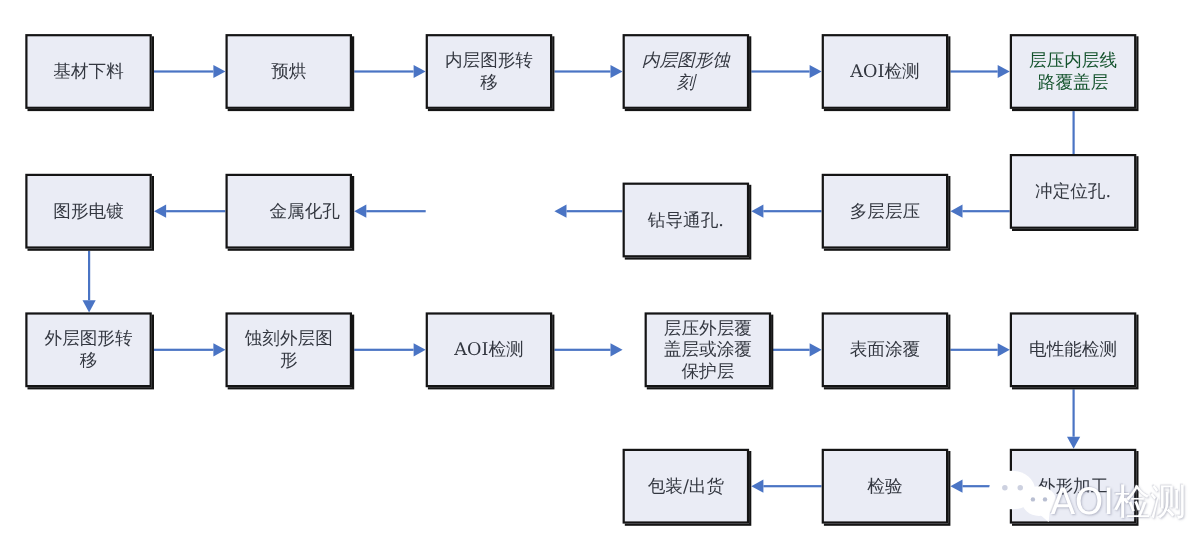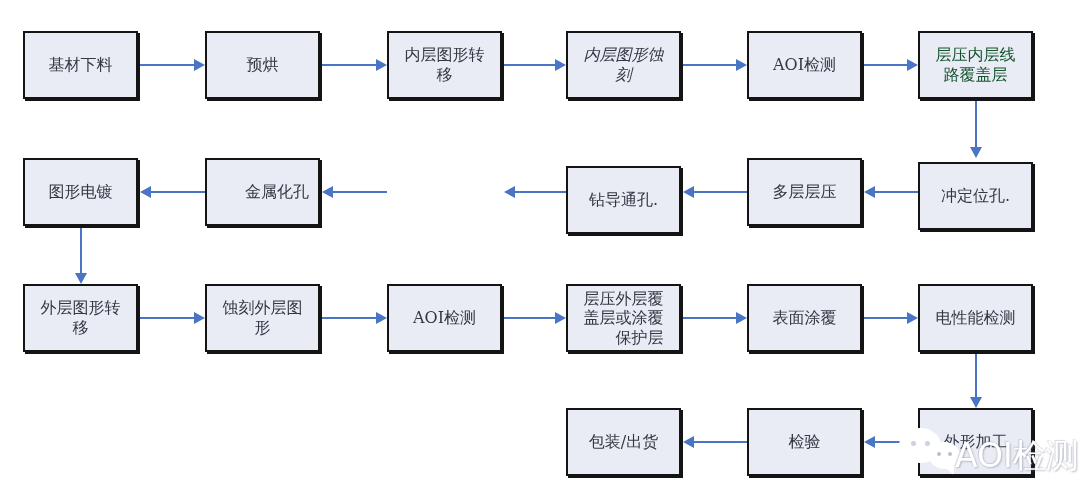--- a/index.html
+++ b/index.html
@@ -99,27 +99,27 @@
 移</span></div>
     <div class="node" style="left: 566px; top: 31px; font-style: italic;"><span class="node-label">内层图形蚀
 刻</span></div>
     <div class="node" style="left: 747px; top: 31px;"><span class="node-label">AOI检测</span></div>
     <div class="node red" style="left: 918px; top: 31px;"><span class="node-label">层压内层线
 路覆盖层</span></div>
     <div class="node" style="left: 23px; top: 158px;"><span class="node-label">图形电镀</span></div>
     <div class="node" style="left: 205px; top: 158px; padding-left: 29px;"><span class="node-label">金属化孔</span></div>
     <div class="node" style="left: 566px; top: 142px; margin-top: 24px;"><span class="node-label">钻导通孔.</span></div>
     <div class="node" style="left: 747px; top: 158px;"><span class="node-label">多层层压</span></div>
-    <div class="node" style="left: 918px; top: 162px;"><span class="node-label">冲定位孔.</span></div>
+    <div class="node" style="left: 918px; top: 140px;"><span class="node-label">冲定位孔.</span></div>
     <div class="node" style="left: 23px; top: 284px;"><span class="node-label">外层图形转
 移</span></div>
     <div class="node" style="left: 205px; top: 284px; align-items: center;"><span class="node-label">蚀刻外层图
 形</span></div>
     <div class="node" style="left: 387px; top: 284px;"><span class="node-label">AOI检测</span></div>
-    <div class="node" style="left: 566px; top: 284px; text-align: right;"><span class="node-label">层压外层覆
+    <div class="node" style="left: 586px; top: 284px;"><span class="node-label">层压外层覆
 盖层或涂覆
 保护层</span></div>
     <div class="node" style="left: 747px; top: 284px;"><span class="node-label">表面涂覆</span></div>
     <div class="node" style="left: 918px; top: 284px;"><span class="node-label">电性能检测</span></div>
     <div class="node" style="left: 747px; top: 408px;"><span class="node-label">检验</span></div>
     <div class="node" style="left: 566px; top: 408px;"><span class="node-label">包装/出货</span></div>
     <div class="node" style="left: 918px; top: 408px;"><span class="node-label">外形加工</span></div>
     <div class="edge-line" style="left: 140px; top: 64px; width: 54px; height: 2px;"></div>
     <div class="edge-head right" style="left: 194px; top: 59px;"></div>
     <div class="edge-line" style="left: 322px; top: 64px; width: 54px; height: 2px;"></div>

